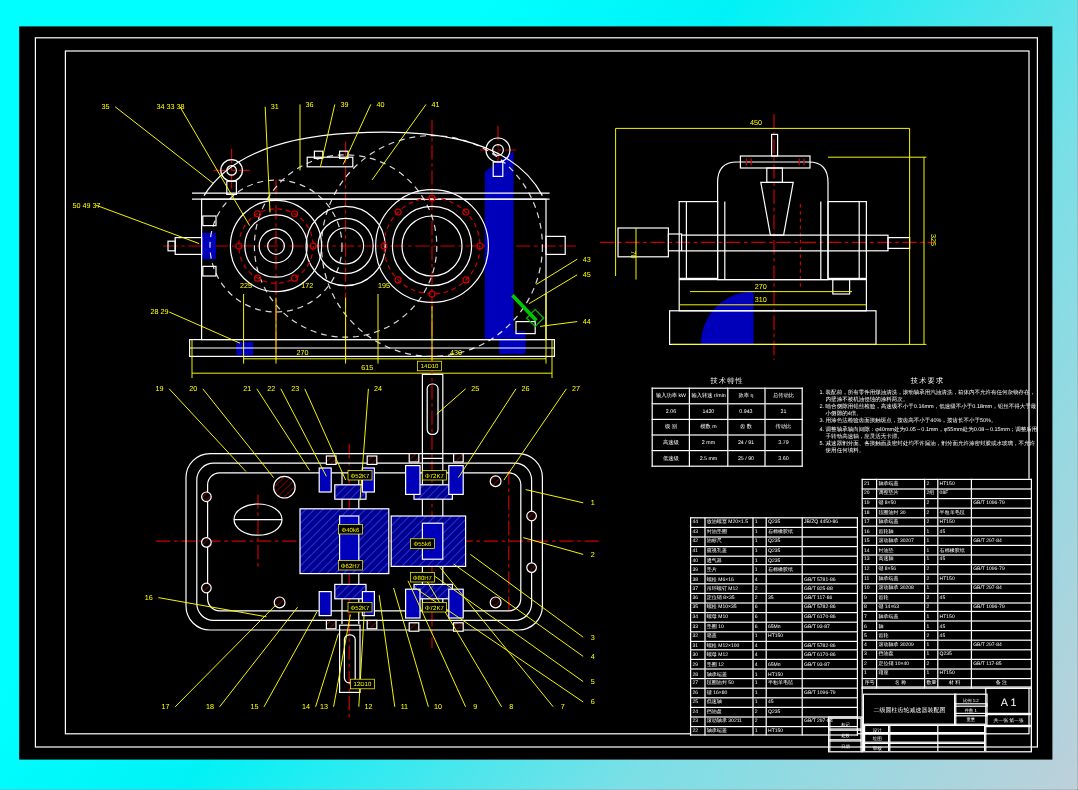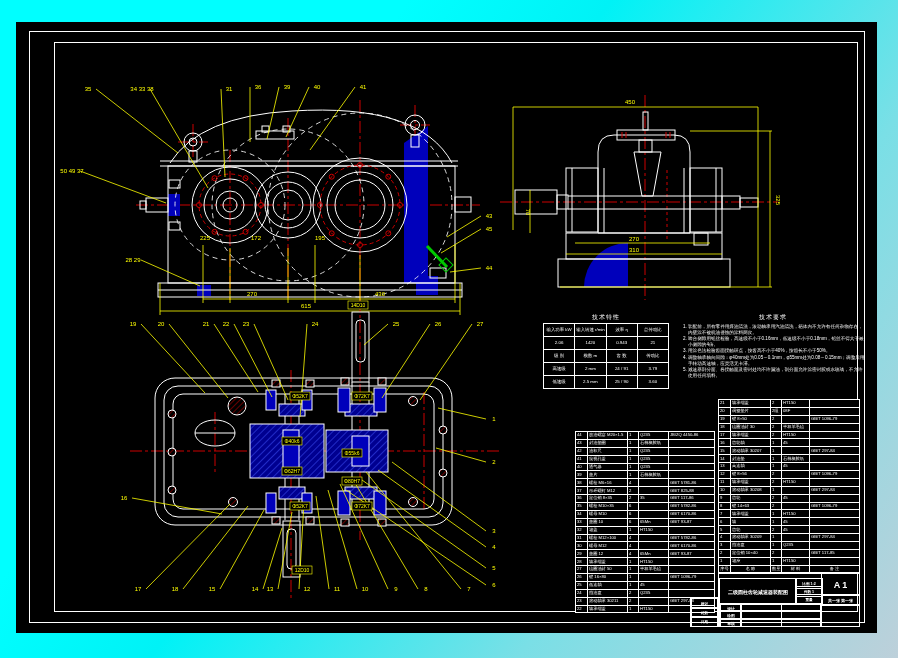--- a/index.html
+++ b/index.html
@@ -16,21 +16,21 @@
   table{border-collapse:collapse;table-layout:fixed;position:absolute;background:#000;}
   td{border:1px solid #fff;color:#fff;font-size:4.2px;line-height:1;padding:0 1px;
      white-space:nowrap;overflow:hidden;height:6.9px;}
   #techtbl td{font-size:4.4px;text-align:center;height:12px;}
   .hdr td{text-align:center;}
   #notes{position:absolute;left:680px;top:313px;width:186px;color:#fff;}
   #notes .nt{font-size:6px;text-align:center;letter-spacing:1px;margin-bottom:2px;}
   #notes ol{margin:0;padding-left:8px;font-size:4.6px;line-height:5.6px;}
   #notes li{margin-bottom:1px;}
   .cell{position:absolute;border:1px solid #fff;color:#fff;overflow:hidden;}
-  .cc{display:flex;align-items:center;justify-content:center;text-align:center;font-weight:bold;}
+  .cc{display:flex;align-items:center;justify-content:center;text-align:center;}
 </style>
 </head>
 <body>
 
 <div id="stage">
  <div id="sheet">
   <div id="frameA" class="frame"></div>
   <div id="frameB" class="frame"></div>
  </div>
 

